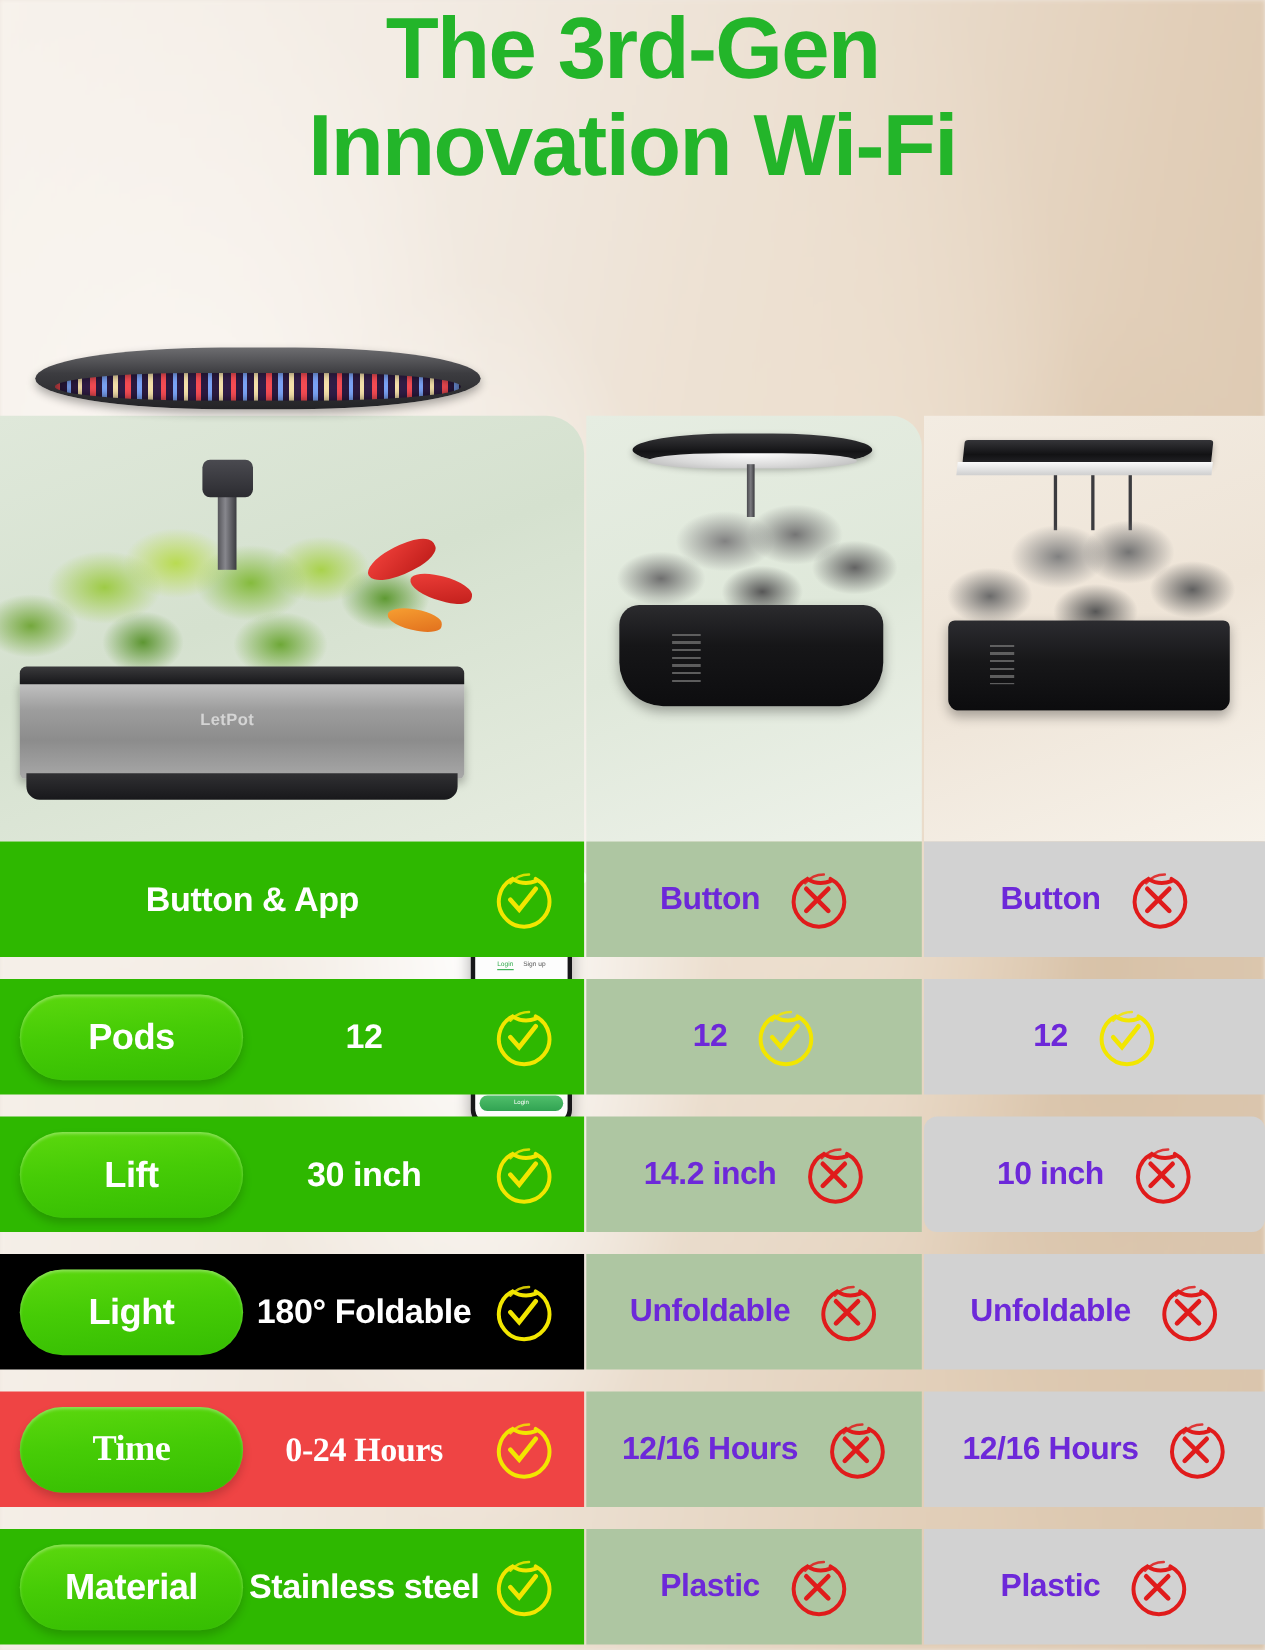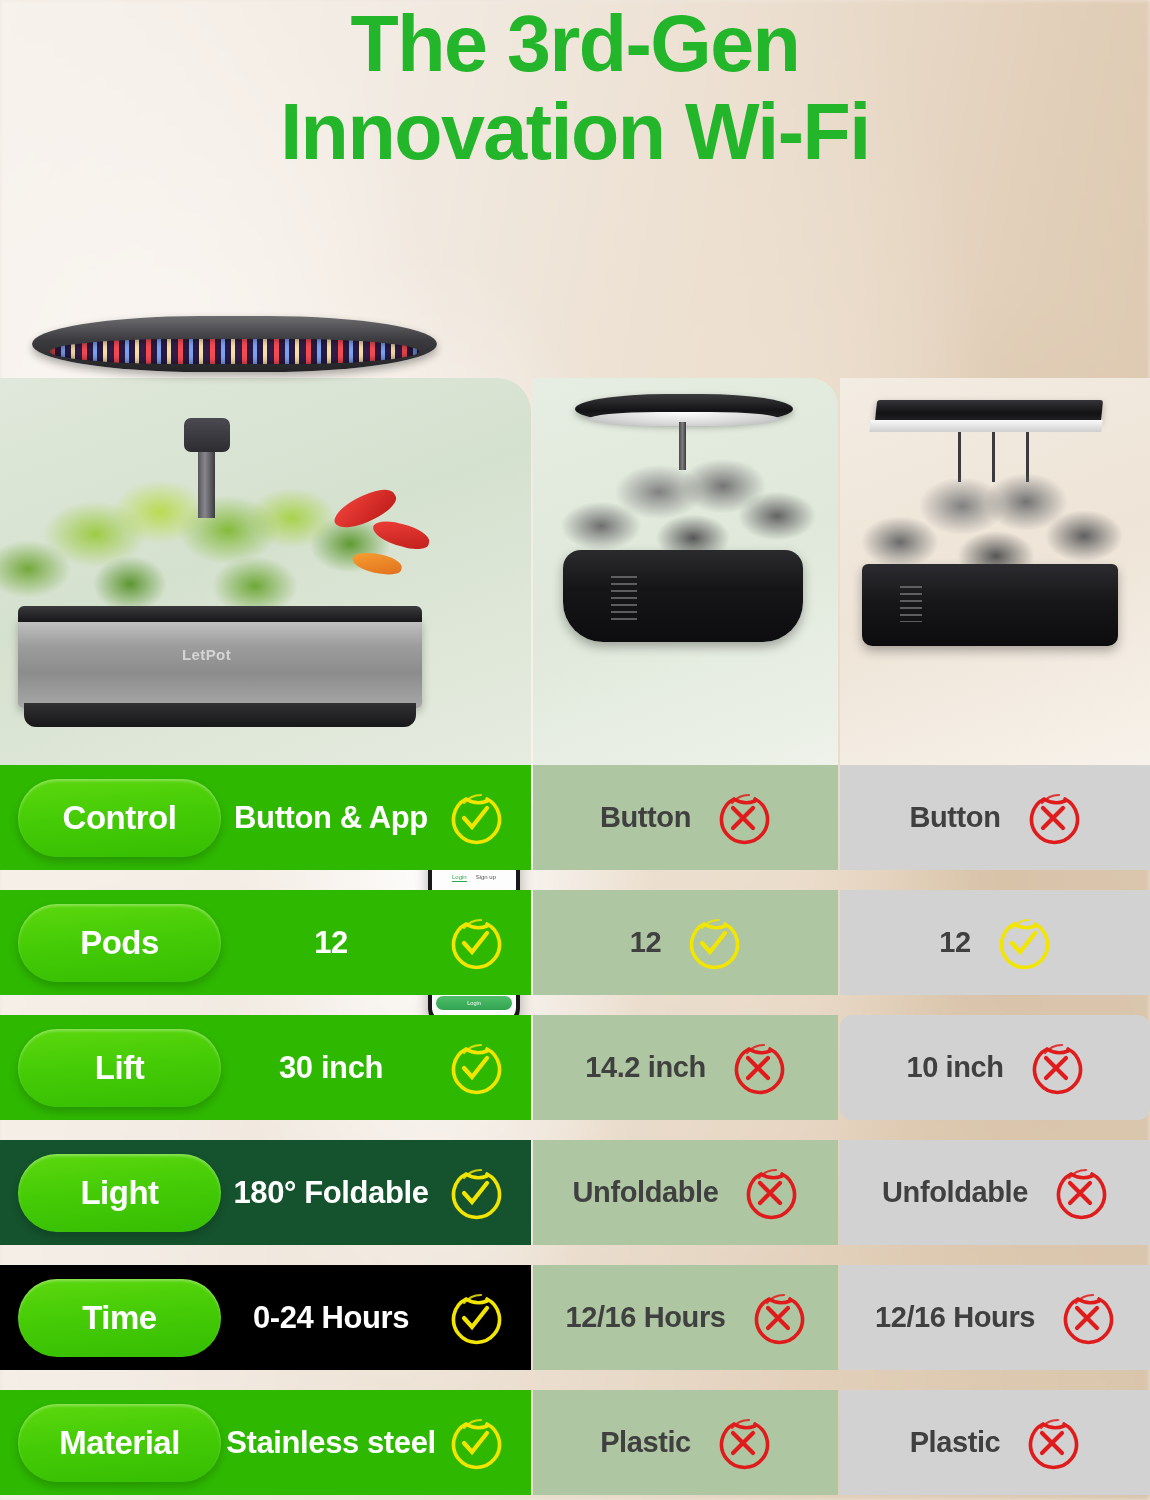--- a/index.html
+++ b/index.html
@@ -269,21 +269,21 @@
     box-shadow:0 5px 9px rgba(0,0,0,.18), inset 0 2px 3px rgba(255,255,255,.32);
     display:flex; align-items:center; justify-content:center;
     color:#ffffff; font-size:33px; font-weight:bold; letter-spacing:-.5px;
   }
   .main-value{
     flex:1; text-align:center; color:#ffffff;
     font-size:31px; font-weight:bold; letter-spacing:-.4px;
     padding-right:6px;
   }
   .comp-value{
-    color:#404040; font-size:29px; font-weight:bold; letter-spacing:-.4px;
+    color:#6d28d9; font-size:29px; font-weight:bold; letter-spacing:-.4px;
     margin-right:24px;
   }
   .mark{ width:56px; height:56px; flex:0 0 56px; }
   .mark-main{ margin-right:8px; }
 </style>
 </head>
 <body>
 
 <div id="bg-photo"></div>
 
@@ -367,21 +367,20 @@
       <div id="c2-foliage"></div>
       <div id="c2-body"></div>
       <div id="c2-panel-marks"></div>
     </div>
   </div>
 </div>
 
 <div id="table">
     <div class="row">
       <div class="cell cell-main" style="background: rgb(46, 184, 0);">
-        <div class="label-pill">Control</div>
         <div class="main-value">Button &amp; App</div>
         <svg viewBox="0 0 56 56" class="mark mark-main">
           <path d="M40 9 A23 23 0 1 1 19 9 A23 23 0 0 0 40 11" fill="none" stroke="#f2e600" stroke-width="3.6" stroke-linecap="round"></path>
           <path d="M17 13 A22 22 0 0 1 34 5" fill="none" stroke="#f2e600" stroke-width="2.2" stroke-linecap="round" opacity="0.85"></path>
           <path d="M17 28 L25 37 L40 18" fill="none" stroke="#f2e600" stroke-width="4.2" stroke-linecap="round"></path>
         </svg>
       </div>
       <div class="cell cell-c1" style="background: rgb(174, 198, 162);">
         <span class="comp-value">Button</span>
         <svg viewBox="0 0 56 56" class="mark">
@@ -447,21 +446,21 @@
       <div class="cell cell-c2" style="background: rgb(210, 210, 210); border-radius: 12px;">
         <span class="comp-value">10 inch</span>
         <svg viewBox="0 0 56 56" class="mark">
           <path d="M40 9 A23 23 0 1 1 19 9 A23 23 0 0 0 40 11" fill="none" stroke="#e01b1b" stroke-width="3.6" stroke-linecap="round"></path>
           <path d="M17 13 A22 22 0 0 1 34 5" fill="none" stroke="#e01b1b" stroke-width="2.2" stroke-linecap="round" opacity="0.85"></path>
           <path d="M18 18 L38 38 M38 18 L18 38" fill="none" stroke="#e01b1b" stroke-width="4.2" stroke-linecap="round"></path>
         </svg>
       </div>
     </div>
     <div class="row">
-      <div class="cell cell-main" style="background: #14532d;">
+      <div class="cell cell-main" style="background: #000000;">
         <div class="label-pill">Light</div>
         <div class="main-value">180° Foldable</div>
         <svg viewBox="0 0 56 56" class="mark mark-main">
           <path d="M40 9 A23 23 0 1 1 19 9 A23 23 0 0 0 40 11" fill="none" stroke="#f2e600" stroke-width="3.6" stroke-linecap="round"></path>
           <path d="M17 13 A22 22 0 0 1 34 5" fill="none" stroke="#f2e600" stroke-width="2.2" stroke-linecap="round" opacity="0.85"></path>
           <path d="M17 28 L25 37 L40 18" fill="none" stroke="#f2e600" stroke-width="4.2" stroke-linecap="round"></path>
         </svg>
       </div>
       <div class="cell cell-c1" style="background: rgb(174, 198, 162);">
         <span class="comp-value">Unfoldable</span>
@@ -474,21 +473,21 @@
       <div class="cell cell-c2" style="background: rgb(210, 210, 210);">
         <span class="comp-value">Unfoldable</span>
         <svg viewBox="0 0 56 56" class="mark">
           <path d="M40 9 A23 23 0 1 1 19 9 A23 23 0 0 0 40 11" fill="none" stroke="#e01b1b" stroke-width="3.6" stroke-linecap="round"></path>
           <path d="M17 13 A22 22 0 0 1 34 5" fill="none" stroke="#e01b1b" stroke-width="2.2" stroke-linecap="round" opacity="0.85"></path>
           <path d="M18 18 L38 38 M38 18 L18 38" fill="none" stroke="#e01b1b" stroke-width="4.2" stroke-linecap="round"></path>
         </svg>
       </div>
     </div>
     <div class="row">
-      <div class="cell cell-main" style="background: #000000;">
+      <div class="cell cell-main" style="background: #ef4444; font-family: Liberation Serif, serif;">
         <div class="label-pill">Time</div>
         <div class="main-value">0-24 Hours</div>
         <svg viewBox="0 0 56 56" class="mark mark-main">
           <path d="M40 9 A23 23 0 1 1 19 9 A23 23 0 0 0 40 11" fill="none" stroke="#f2e600" stroke-width="3.6" stroke-linecap="round"></path>
           <path d="M17 13 A22 22 0 0 1 34 5" fill="none" stroke="#f2e600" stroke-width="2.2" stroke-linecap="round" opacity="0.85"></path>
           <path d="M17 28 L25 37 L40 18" fill="none" stroke="#f2e600" stroke-width="4.2" stroke-linecap="round"></path>
         </svg>
       </div>
       <div class="cell cell-c1" style="background: rgb(174, 198, 162);">
         <span class="comp-value">12/16 Hours</span>

